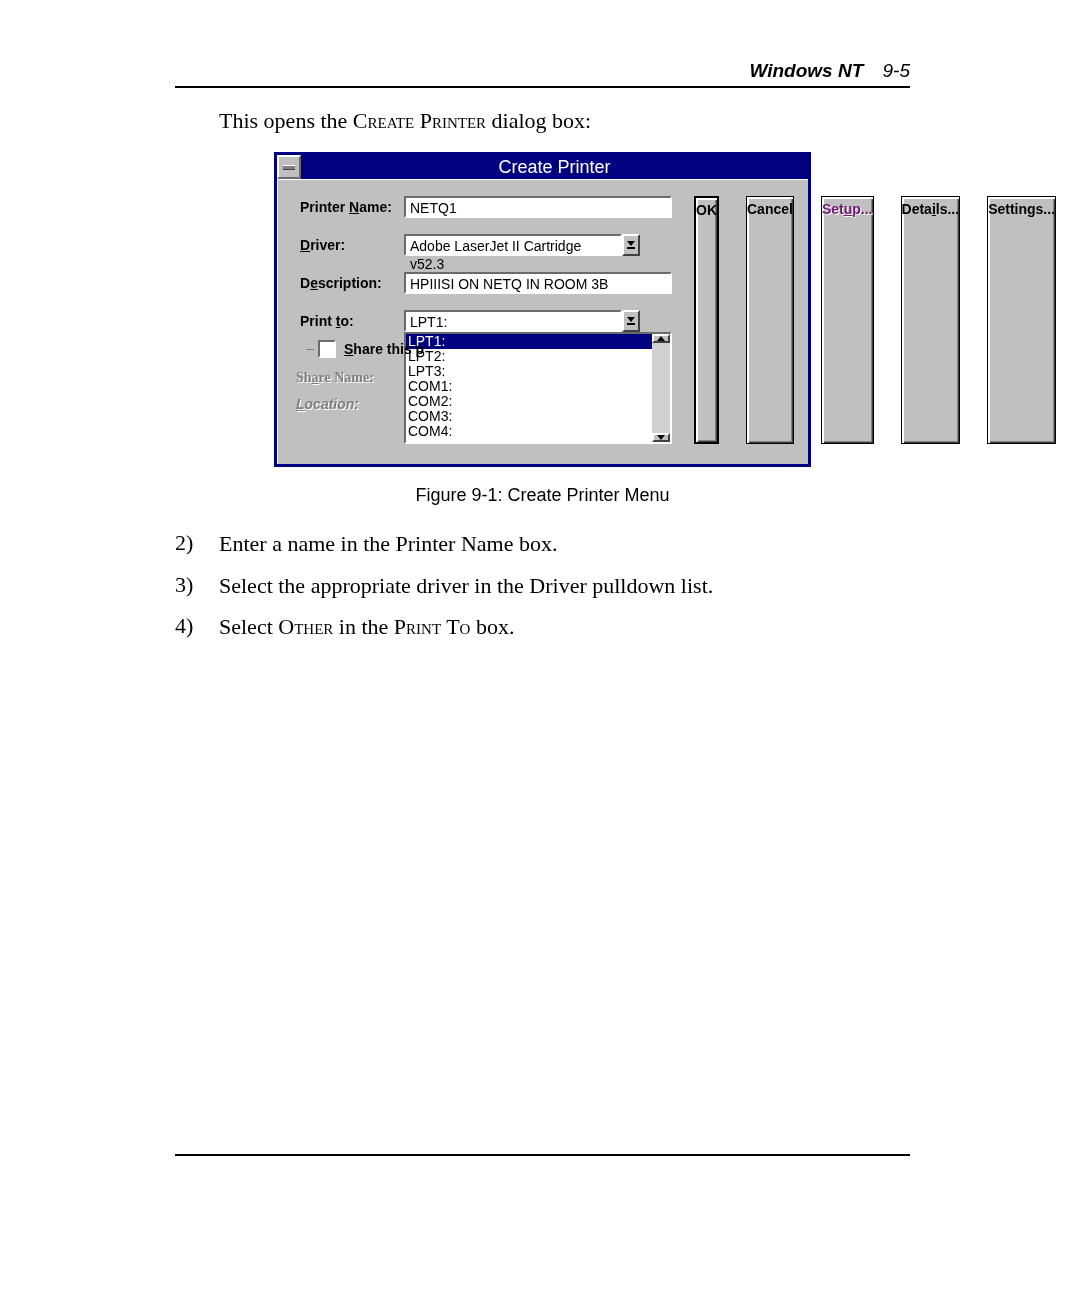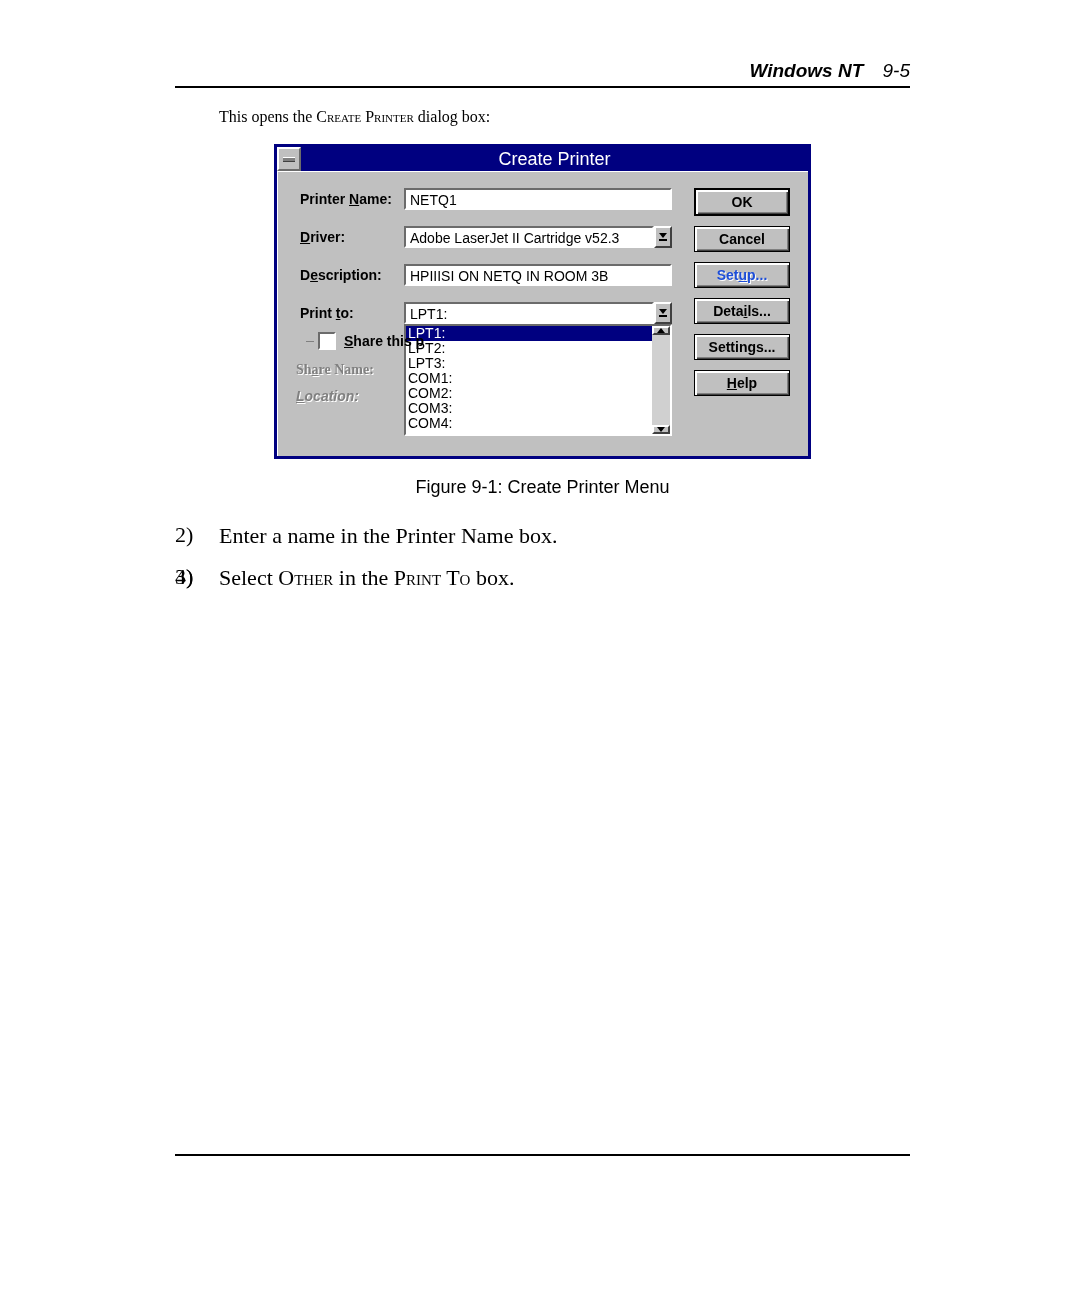--- a/index.html
+++ b/index.html
@@ -20,21 +20,21 @@
     border-bottom: 2px solid #000;
     padding-bottom: 4px;
     text-align: right;
     font-family: Arial, Helvetica, sans-serif;
     font-size: 19px;
     margin-bottom: 20px;
   }
   .running-head .rh-title { font-weight: bold; font-style: italic; }
   .running-head .rh-page  { font-style: italic; padding-left: 14px; }
   .intro {
-    font-size: 16px;
+    font-size: 22px;
     margin: 14px 0 18px 44px;
   }
   .sc { font-variant: small-caps; }
   .figure-wrap { text-align: center; margin: 6px 0 14px 0; }
   .dlg {
     display: inline-block;
     background: #000080;
     padding: 3px;
     text-align: left;
   }
@@ -83,21 +83,21 @@
     background: #fff;
     border-top: 2px solid #6b6b6b; border-left: 2px solid #6b6b6b;
     border-right: 2px solid #fff; border-bottom: 2px solid #fff;
     box-sizing: border-box;
     padding: 1px 4px;
     height: 22px;
     line-height: 18px;
     font-size: 14px;
   }
   .text-in { width: 268px; }
-  .combo { display: flex; width: 268px; border-radius: 10px; }
+  .combo { display: flex; width: 236px; border-radius: 10px; }
   .combo .sunken { flex: 1; }
   .drop-btn, .scroll-btn {
     width: 18px;
     background: #c0c0c0;
     border-top: 2px solid #fff; border-left: 2px solid #fff;
     border-right: 2px solid #404040; border-bottom: 2px solid #404040;
     box-sizing: border-box;
     display: flex; align-items: center; justify-content: center;
   }
   .arrow-down {
@@ -112,33 +112,33 @@
   }
   .drop-btn .bar { width: 8px; height: 2px; background: #000; margin-top: 1px; }
   .drop-btn { flex-direction: column; }
   .share-row { display: flex; align-items: center; margin-left: 6px; margin-bottom: 12px; }
   .cb {
     width: 14px; height: 14px; background: #fff;
     border-top: 2px solid #6b6b6b; border-left: 2px solid #6b6b6b;
     border-right: 2px solid #fff; border-bottom: 2px solid #fff;
     margin-right: 8px;
   }
-  .btncol { width: 96px; display: flex; flex-direction: column; gap: 10px; }
+  .btncol { width: 96px; display: flex; flex-direction: row; gap: 27px; }
   .w31btn {
     background: #c0c0c0;
     border: 1px solid #000;
     box-shadow: inset 1px 1px 0 #fff, inset 2px 2px 0 #fff,
                 inset -1px -1px 0 #404040, inset -2px -2px 0 #808080;
     text-align: center;
     padding: 4px 0;
     font-weight: bold;
     font-size: 14px;
   }
   .w31btn.default { border: 2px solid #000; }
-  .w31btn.dis { color: #1d4ed8; text-shadow: 1px 1px 0 #fff; }
+  .w31btn.dis { color: #701a75; text-shadow: 1px 1px 0 #fff; }
   .port-area { position: relative; margin-left: 104px; }
   .row-printto { margin-bottom: 0; }
   .listbox {
     border-top: 2px solid #6b6b6b; border-left: 2px solid #6b6b6b;
     border-right: 2px solid #fff; border-bottom: 2px solid #fff;
     background: #fff;
     width: 268px; height: 112px;
     display: flex;
     box-sizing: border-box;
     font-size: 14px; line-height: 15px;
@@ -292,20 +292,21 @@
     </div>
   </div>
 
   <div class="caption">Figure 9-1:  Create Printer Menu</div>
 
   <ol class="steps">
     <li>
       <p>Enter a name in the Printer Name box.</p>
     </li>
     <li>
+      <p>Select the appropriate driver in the Driver pulldown list.</p>
     </li>
     <li>
       <p><span>Select </span><span class="sc">Other</span><span> in the </span><span class="sc">Print To</span><span> box.</span></p>
     </li>
   </ol>
 
 </div>
 
 <div class="footer-rule"></div>
 

